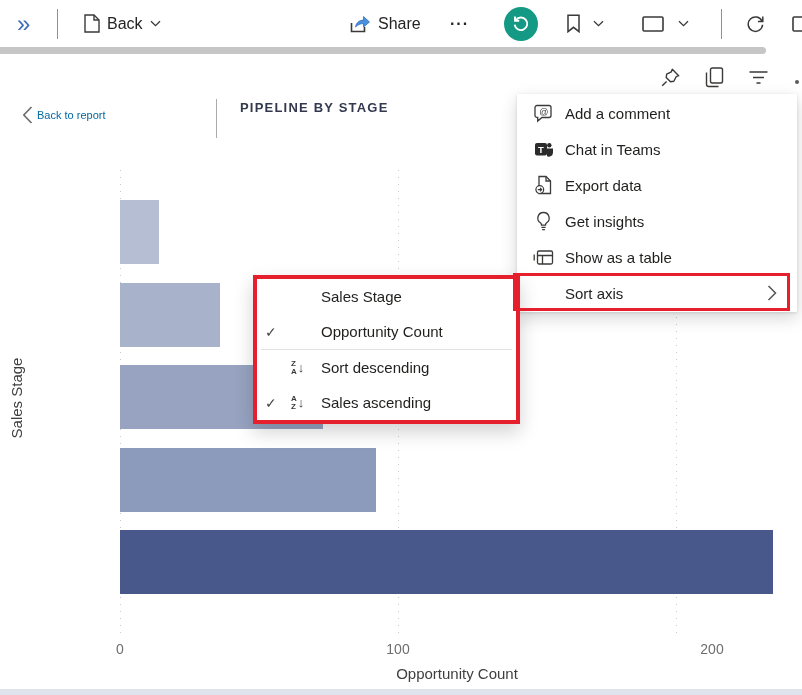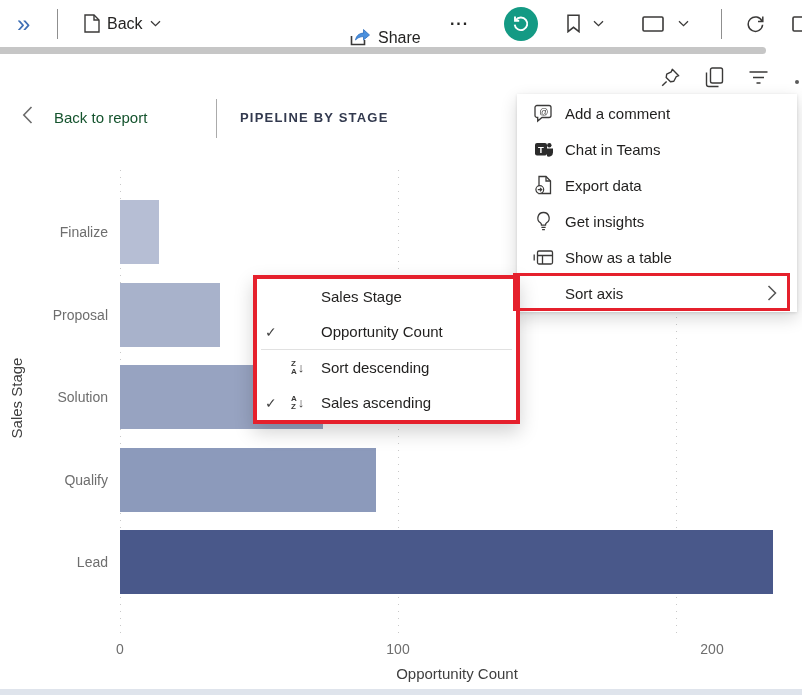--- a/index.html
+++ b/index.html
@@ -9,23 +9,23 @@
   
   .toolbar{position:absolute;left:0;top:0;width:802px;height:47px;background:#fff;z-index:5;}
   .tb{position:absolute;top:0;height:47px;display:flex;align-items:center;gap:7px;font-size:16px;color:#252423;cursor:default;}
   .tb-divider{position:absolute;top:9px;width:1px;height:30px;background:#8f8f8f;}
   .collapse{font-size:24px;color:#3f6fb5;line-height:1;}
   .chev{display:flex;align-items:center;}
   .hscroll-thumb{position:absolute;left:0;top:47px;width:766px;height:7px;background:#c6c6c6;border-radius:0 4px 4px 0;z-index:5;}
 
   
   .hdr-back-chev{position:absolute;left:22px;top:106px;}
-  .hdr-back{position:absolute;left:54px;top:109px;font-size:15px;color:#14532d;}
+  .hdr-back{position:absolute;left:37px;top:109px;font-size:11px;color:#0369a1;}
   .hdr-divider{position:absolute;left:216px;top:99px;width:1px;height:39px;background:#ababab;}
-  .hdr-title{position:absolute;left:240px;top:110px;font-size:13px;font-weight:bold;letter-spacing:1.2px;color:#32394e;}
+  .hdr-title{position:absolute;left:240px;top:100px;font-size:13px;font-weight:bold;letter-spacing:1.2px;color:#32394e;}
   .hdr-icons{position:absolute;left:660px;top:64px;width:142px;height:26px;display:flex;align-items:center;gap:24px;}
   .dot-partial{position:absolute;left:795px;top:80px;width:4px;height:4px;border-radius:50%;background:#5a5a5a;}
 
   
   .chart{position:absolute;left:0;top:0;width:802px;height:695px;}
   .y-title{position:absolute;left:16px;top:398px;transform:translate(-50%,-50%) rotate(-90deg);
            font-size:15px;color:#3f3f3f;white-space:nowrap;}
   .x-title{position:absolute;left:457px;top:665px;transform:translateX(-50%);font-size:15px;color:#3f3f3f;}
   .plot{position:absolute;left:120px;top:170px;width:672px;height:468px;}
   .gridline{position:absolute;top:0;bottom:0;width:1px;
@@ -79,21 +79,21 @@
       </span>
       <span>Back</span>
       <span class="chev">
         <svg width="11" height="7" viewBox="0 0 11 7">
             <path d="M1 1.2 L5.5 5.6 L10 1.2" fill="none" stroke="#3b3a39" stroke-width="1.3"></path>
           </svg>
       </span>
     </div>
 
 
-    <div class="tb" style="left:349px;align-items:flex-end;">
+    <div class="tb" style="left:349px;">
       <span>
         <svg width="22" height="20" viewBox="0 0 22 20">
             <path d="M2.5 9 v8.5 h13 v-4.5" fill="none" stroke="#3b3a39" stroke-width="1.6"></path>
             <path d="M6.5 13 C7.5 8 11 6.2 14.5 6.1 V2.5 L20.5 8 L14.5 13 V9.6 C11 9.6 8.5 10.8 6.5 13 z" fill="#4a90de" stroke="#2f6fbe" stroke-width="0.8"></path>
           </svg>
       </span>
       <span>Share</span>
     </div>
 
     <div class="tb" style="left:450px;font-weight:bold;letter-spacing:1px;">
@@ -191,27 +191,20 @@
     <div class="plot">
         <div class="gridline" style="left: 0px;"></div>
         <div class="gridline" style="left: 278px;"></div>
         <div class="gridline" style="left: 556px;"></div>
         <div class="bar" style="top: 30px; width: 39px; background: rgb(182, 190, 212);"></div>
         <div class="bar" style="top: 113px; width: 100px; background: rgb(168, 178, 203);"></div>
         <div class="bar" style="top: 195px; width: 203px; background: rgb(151, 163, 193);"></div>
         <div class="bar" style="top: 278px; width: 256px; background: rgb(140, 154, 187);"></div>
         <div class="bar" style="top: 360px; width: 653px; background: rgb(73, 88, 138);"></div>
       </div>
-    <div class="cat-labels">
-        <div class="cat-label" style="top: 30px;">Finalize</div>
-        <div class="cat-label" style="top: 113px;">Proposal</div>
-        <div class="cat-label" style="top: 195px;">Solution</div>
-        <div class="cat-label" style="top: 278px;">Qualify</div>
-        <div class="cat-label" style="top: 360px;">Lead</div>
-      </div>
     <div>
         <div class="xtick" style="left: 120px;">0</div>
         <div class="xtick" style="left: 398px;">100</div>
         <div class="xtick" style="left: 676px; margin-left: 36px;">200</div>
       </div>
     <div class="x-title">Opportunity Count</div>
   </div>
   <div class="bottom-strip"></div>
 
   <div class="context-menu">

